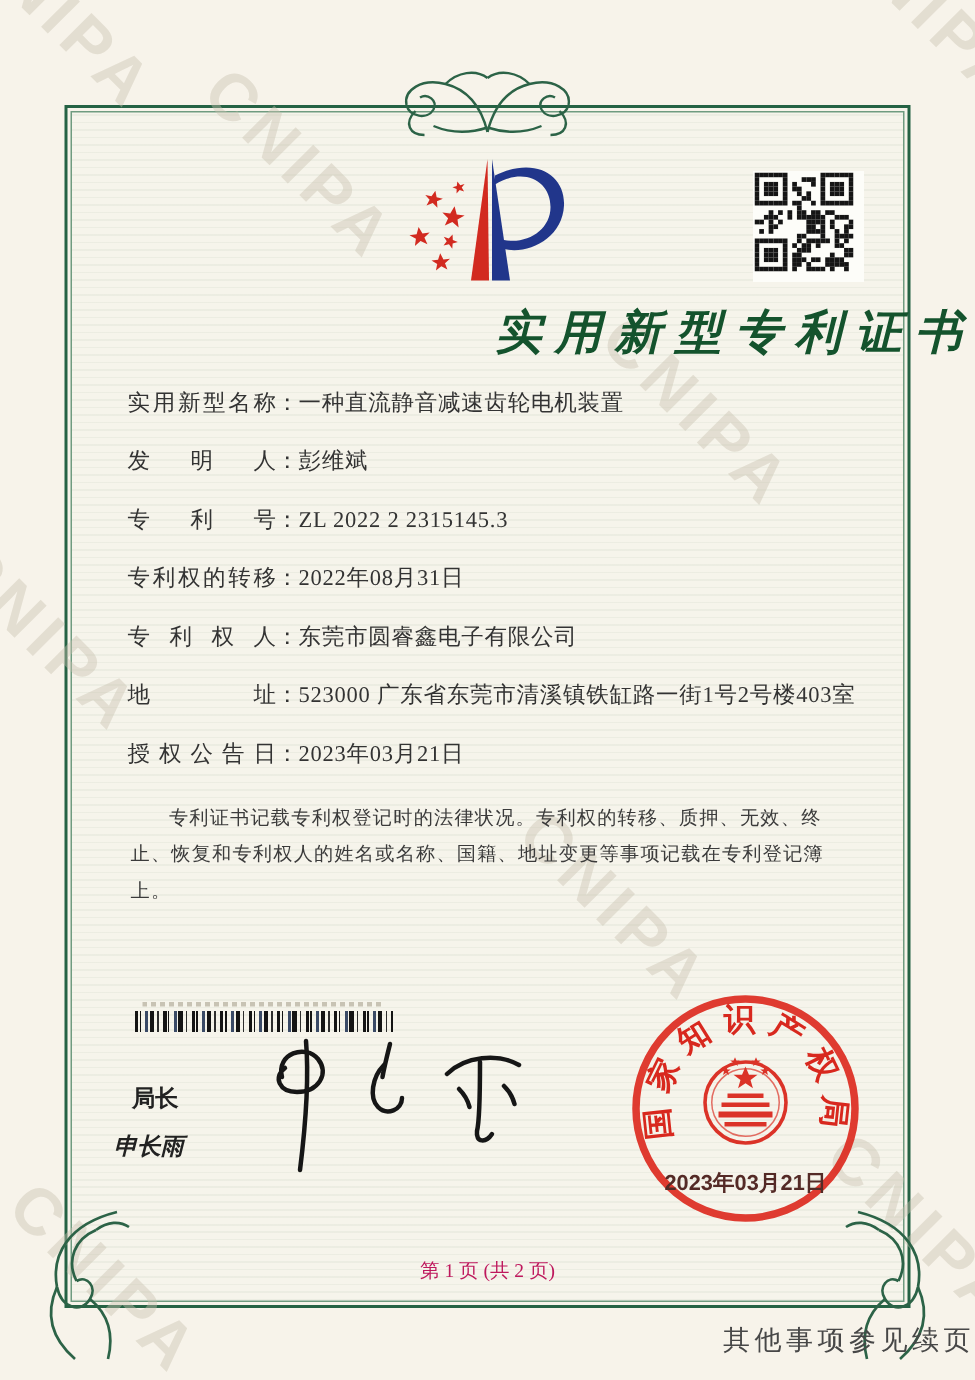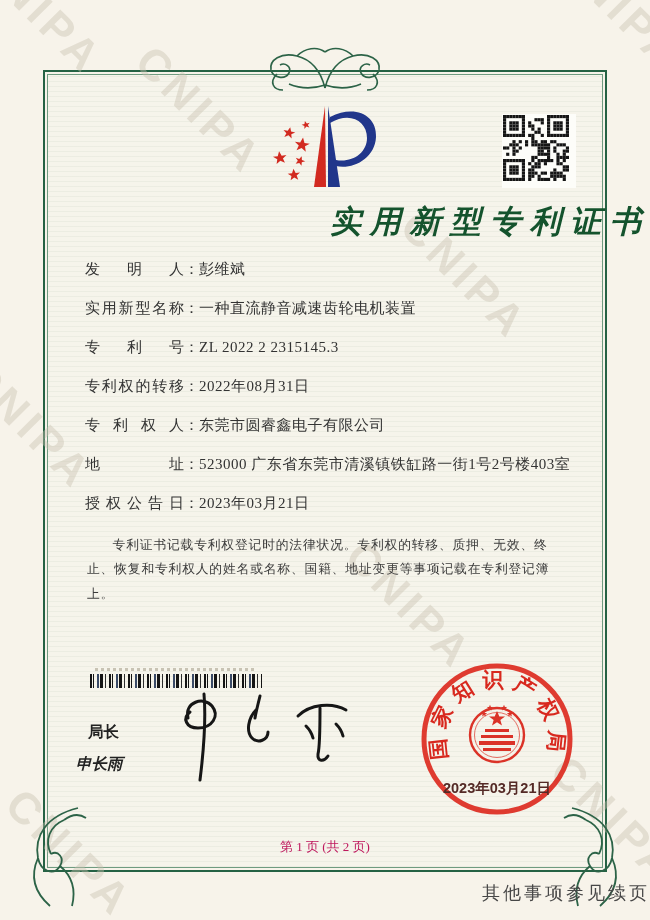--- a/index.html
+++ b/index.html
@@ -356,22 +356,22 @@
         <rect x="9" y="60" width="3" height="3"></rect>
         <rect x="12" y="60" width="3" height="3"></rect>
         <rect x="15" y="60" width="3" height="3"></rect>
         <rect x="18" y="60" width="3" height="3"></rect>
       </svg>
   </div>
 
   <div class="title">实用新型专利证书</div>
 
   <div class="fields">
+    <div class="frow"><span class="flabel">实用新型名称</span><span class="colon"></span><span class="fvalue">一种直流静音减速齿轮电机装置</span></div>
     <div class="frow"><span class="flabel">发明人</span><span class="colon"></span><span class="fvalue">彭维斌</span></div>
-    <div class="frow"><span class="flabel">实用新型名称</span><span class="colon"></span><span class="fvalue">一种直流静音减速齿轮电机装置</span></div>
     <div class="frow"><span class="flabel">专利号</span><span class="colon"></span><span class="fvalue">ZL 2022 2 2315145.3</span></div>
     <div class="frow"><span class="flabel">专利权的转移</span><span class="colon"></span><span class="fvalue">2022年08月31日</span></div>
     <div class="frow"><span class="flabel">专利权人</span><span class="colon"></span><span class="fvalue">东莞市圆睿鑫电子有限公司</span></div>
     <div class="frow"><span class="flabel">地址</span><span class="colon"></span><span class="fvalue">523000 广东省东莞市清溪镇铁缸路一街1号2号楼403室</span></div>
     <div class="frow frow-double">
       <div class="pair1"><span class="flabel">授权公告日</span><span class="colon"></span><span class="fvalue">2023年03月21日</span></div>
     </div>
   </div>
 
   <div class="paras">

